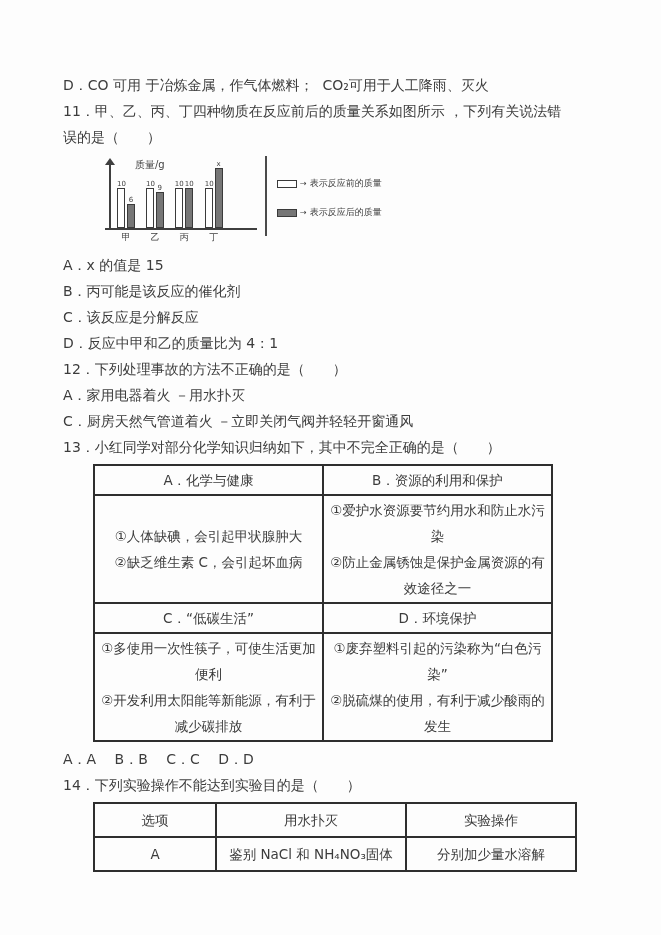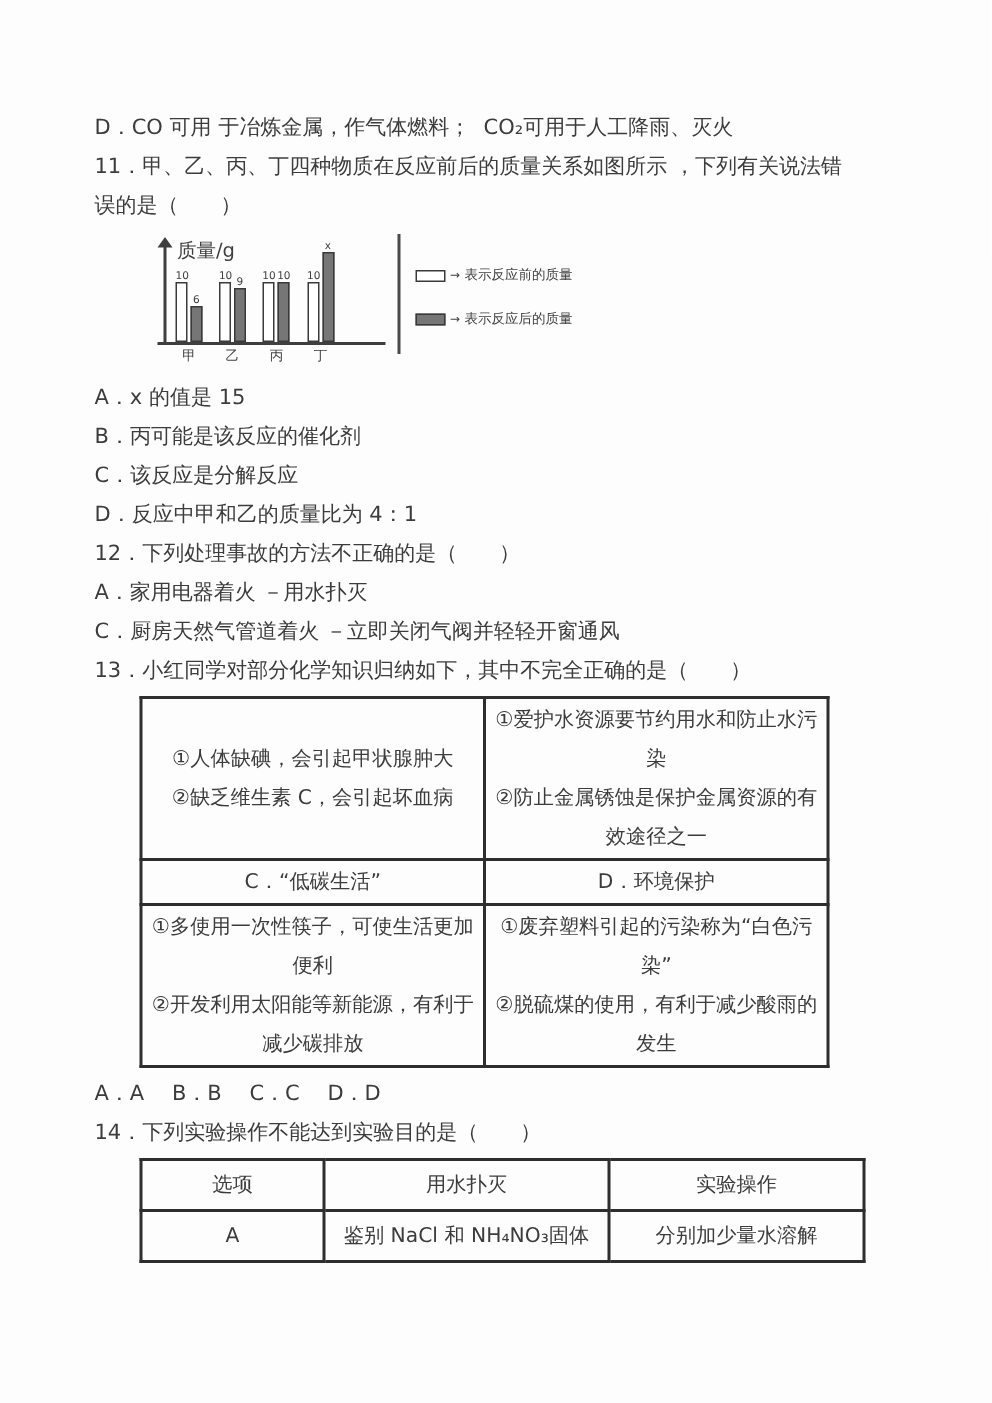--- a/index.html
+++ b/index.html
@@ -8,21 +8,21 @@
     font-family:"DejaVu Sans", sans-serif; color:#3c3c3c;
     box-sizing:border-box; padding:72px 88px 0 63px; overflow:hidden;
   }
   p.line{margin:0; font-size:14px; line-height:26px; white-space:pre-wrap;}
   
   .figure{position:relative; display:flex; align-items:flex-start; margin:6px 0 4px 30px; height:92px;}
   .chart{position:relative; width:168px; height:90px;}
   .y-axis{position:absolute; left:16px; top:8px; bottom:16px; width:2px; background:#3f3f3f;}
   .y-arrow{position:absolute; left:12px; top:2px; width:0; height:0;
     border-left:5px solid transparent; border-right:5px solid transparent; border-bottom:7px solid #3f3f3f;}
-  .ylabel{position:absolute; left:25px; top:2px; font-size:13px; color:#3f3f3f;}
+  .ylabel{position:absolute; left:42px; top:2px; font-size:10px; color:#3f3f3f;}
   .baseline{position:absolute; left:12px; right:4px; bottom:16px; height:2px; background:#3f3f3f;}
   .plot{position:absolute; left:24px; bottom:18px; display:flex; align-items:flex-end; gap:11px;}
   .chart-group{position:relative; display:flex; flex-direction:column; align-items:center;}
   .bars{display:flex; align-items:flex-end; gap:1px;}
   .bar-wrap{display:flex; flex-direction:column; align-items:center;}
   .bar-label{font-size:7px; line-height:8px; color:#3f3f3f;}
   .bar{width:8px; border:1px solid #3a3a3a; box-sizing:border-box;}
   .bar.before{background:#ffffff;}
   .bar.after{background:#767676;}
   .cat-label{position:absolute; top:100%; margin-top:3px; font-size:9px; color:#3f3f3f;}
@@ -132,20 +132,24 @@
   <p class="line">D．反应中甲和乙的质量比为 4：1</p>
 
   <p class="line">12．下列处理事故的方法不正确的是（　　）</p>
   <p class="line">A．家用电器着火 －用水扑灭</p>
   <p class="line">C．厨房天然气管道着火 －立即关闭气阀并轻轻开窗通风</p>
 
   <p class="line">13．小红同学对部分化学知识归纳如下，其中不完全正确的是（　　）</p>
 
   <table class="tbl q13">
     <tbody>
+        <tr>
+      <td>A．化学与健康</td>
+      <td>B．资源的利用和保护</td>
+    </tr>
     <tr>
       <td class="items">①人体缺碘，会引起甲状腺肿大
 ②缺乏维生素 C，会引起坏血病</td>
       <td class="items">①爱护水资源要节约用水和防止水污染
 ②防止金属锈蚀是保护金属资源的有效途径之一</td>
     </tr>
     <tr>
       <td>C．“低碳生活”</td>
       <td>D．环境保护</td>
     </tr>

